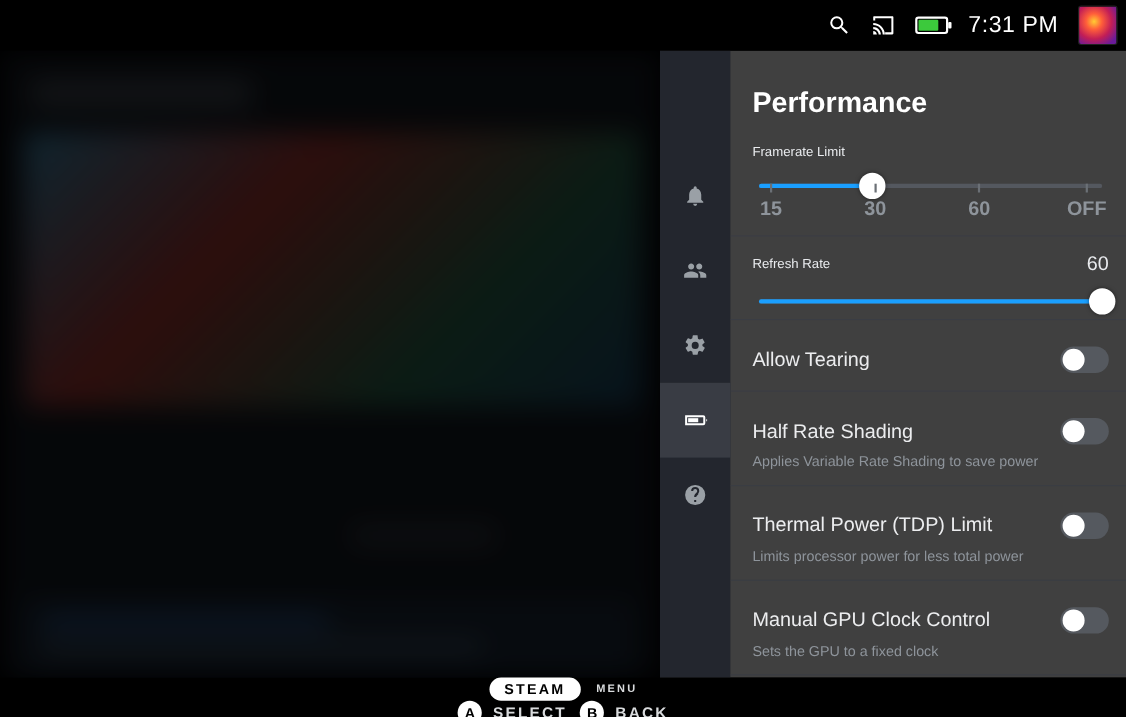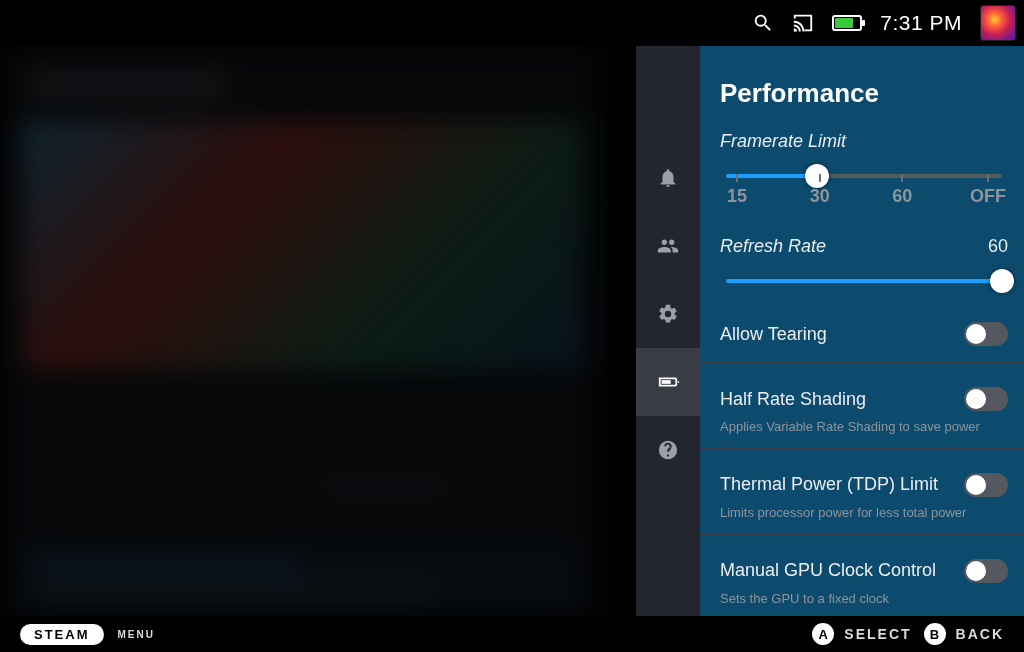--- a/index.html
+++ b/index.html
@@ -52,22 +52,22 @@
     background: linear-gradient(135deg,#3a8fb7 0%, #b0342d 35%, #2a6d4f 70%, #1a4a6e 100%);
     opacity:.85;
   }
   .bg-label { position:absolute; top:432px; left:320px; width:130px; height:18px; background:#4e5560; border-radius:3px; opacity:.5;}
   .bg-banner { position:absolute; left:18px; bottom:0; width:560px; height:72px; background:#1b2838; border-radius:6px 6px 0 0; opacity:.9;}
   .bg-banner-t1 { position:absolute; left:20px; top:14px; width:260px; height:14px; background:#29568a; border-radius:3px;}
   .bg-banner-t2 { position:absolute; left:20px; top:38px; width:400px; height:12px; background:#43576b; border-radius:3px;}
 
   
   .quick-panel {
-    position:absolute; top:46px; right:0; width:388px; bottom:36px;
-    background: #0c4a6e;
+    position:absolute; top:46px; right:0; width:424px; bottom:36px;
+    background: #404040;
     display:flex;
     z-index:40;
   }
   .qa-tabs {
     width: 64px;
     background:#23262e;
     display:flex; flex-direction:column;
     padding-top: 98px;
   }
   .qa-tab {
@@ -76,21 +76,21 @@
   }
   .qa-tab svg { fill:#9aa0a6; width:22px; height:22px; }
   .qa-tab.selected { background:#393c44; }
   .qa-tab.selected svg { fill:#fff; }
   .qa-body {
     flex:1; padding: 32px 16px 0 20px; overflow:hidden;
   }
   .qa-title { font-size:26px; font-weight:700; color:#fff; margin-bottom:22px; }
   .setting { margin-bottom:14px; }
   .setting .row { display:flex; justify-content:space-between; align-items:center; }
-  .setting .label { font-size:18px; color:#e9ebee;font-style:italic; }
+  .setting .label { font-size:12px; color:#e9ebee; }
   .setting .value { font-size:18px; color:#e9ebee; }
   .slider-track {
     position:relative; height:4px; background:#54585f; border-radius:2px;
     margin:22px 6px 8px 6px;
   }
   .slider-fill { position:absolute; left:0; top:0; bottom:0; background:#1a9fff; border-radius:2px; }
   .slider-handle { position:absolute; top:50%; width:24px; height:24px; border-radius:50%; background:#fff; transform:translate(-50%,-50%); box-shadow:0 0 4px rgba(0,0,0,.5);}
   .fr-ticks { display:flex; justify-content:space-between; margin:6px 0 0 0; padding:0 2px; font-size:18px; color:#8e949b; font-weight:600;}
   .fr-ticks span { position:relative; display:inline-block; text-align:center; min-width:30px;}
   .fr-ticks span::before { content:""; position:absolute; left:50%; top:-12px; width:2px; height:8px; background:#6b7076; transform:translateX(-50%);}
@@ -100,21 +100,21 @@
   .toggle {
     width:44px; height:24px; background:#55595f; border-radius:12px; position:relative; cursor:pointer;
   }
   .toggle .knob { position:absolute; left:2px; top:2px; width:20px; height:20px; background:#fff; border-radius:50%; }
   .subtext { font-size:13px; color:#8e949b; margin-top:4px; line-height:1.3; }
 
   
   .footer {
     position:absolute; left:0; right:0; bottom:0; height:36px;
     background:#000; display:flex; align-items:center; justify-content:space-between;
-    padding:0 20px; z-index:60;
+    padding:0 20px; z-index:60;flex-direction:column;
   }
   .footer-left { display:flex; align-items:center; gap:14px;}
   .steam-pill { background:#fff; color:#000; font-weight:700; letter-spacing:2px; font-size:13px; padding:3px 14px; border-radius:12px;}
   .menu-label { color:#d9dbdd; font-size:10px; letter-spacing:2px; font-weight:600;}
   .footer-right { display:flex; align-items:center; gap:12px;}
   .control-btn { display:flex; align-items:center; gap:10px;}
   .btn-circle { width:22px; height:22px; border-radius:50%; background:#fff; color:#000; display:flex; align-items:center; justify-content:center; font-weight:800; font-size:13px;}
   .btn-label { color:#d9dbdd; font-size:14px; letter-spacing:2px; font-weight:600;}
 
   .overlay-dim {

